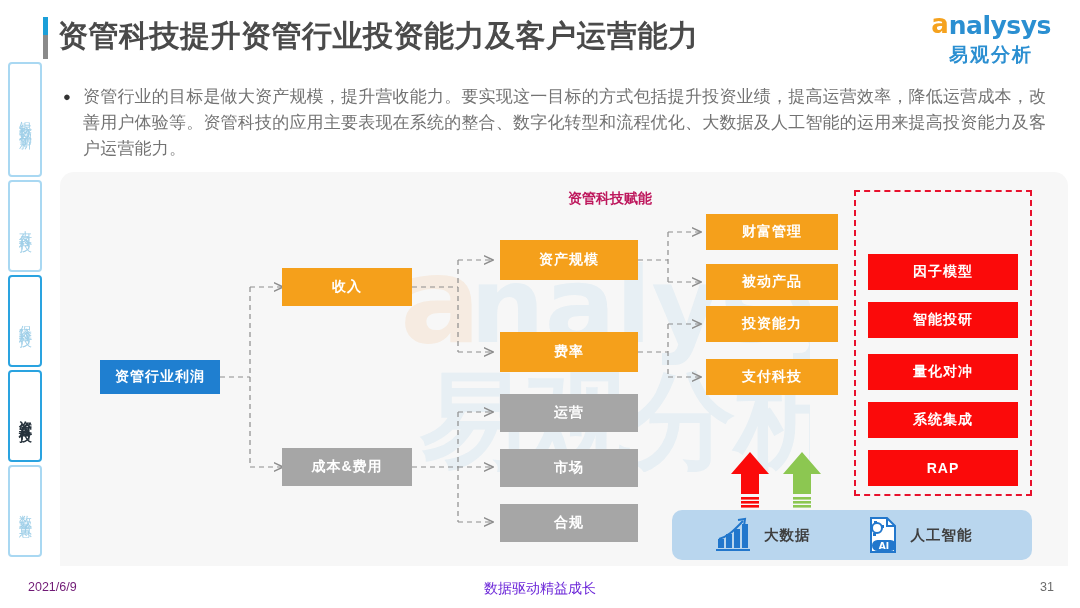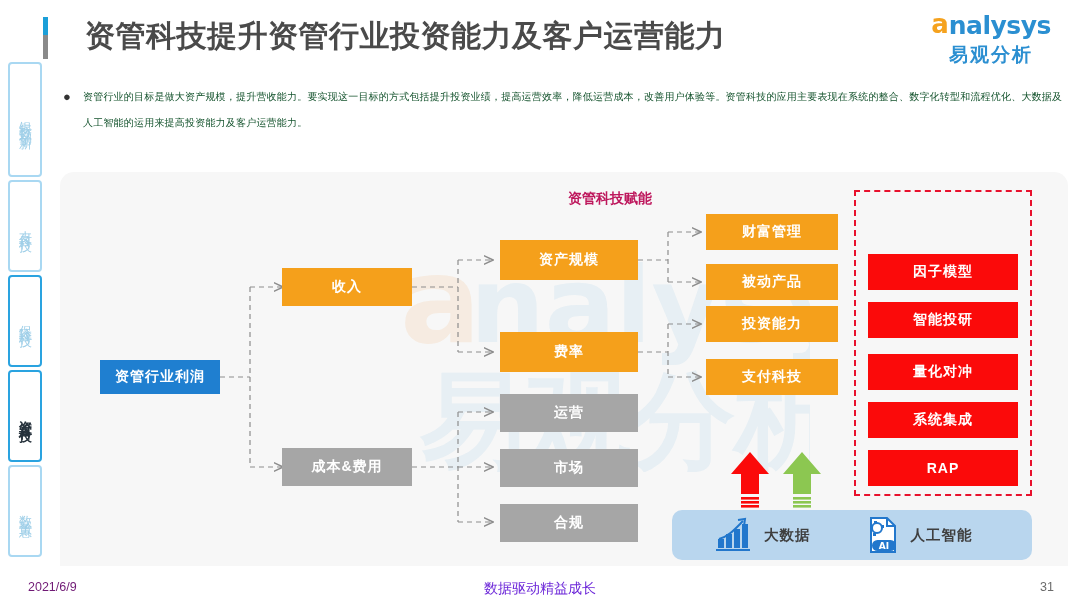--- a/index.html
+++ b/index.html
@@ -18,26 +18,26 @@
   .logo-mark { font-size:26px; color:#f5a21e; font-weight:700; line-height:1;
                font-family:"DejaVu Sans", sans-serif; transform: translateY(-1px); }
   .logo-word { font-size:25px; color:#2b8fd1; font-weight:600; letter-spacing:-0.5px;
                line-height:1; font-family:"DejaVu Sans", sans-serif; }
   .logo-cn { font-size:19px; color:#2b8fd1; font-weight:700; letter-spacing:2px; margin-top:2px; }
 
   
   .title-bar { position:absolute; left:43px; top:17px; width:5px; height:42px;
                background: linear-gradient(180deg,#1b9fd8 0%, #1b9fd8 42%, #8a8a8a 42%, #8a8a8a 100%); }
   .page-title { position:absolute; left:58px; top:16px; font-size:30px; color:#4a4a4a;
-                font-weight:600; letter-spacing:0.5px; white-space:nowrap;margin-left:27px; }
+                font-weight:600; letter-spacing:0.5px; white-space:nowrap; }
 
   
   .bullet-row { position:absolute; left:63px; top:84px; width:1000px; display:flex; }
   .bullet-dot { width:20px; flex:0 0 20px; font-size:13px; color:#333; line-height:26px; }
-  .bullet-text { font-size:10px; line-height:26px; color:#14532d; letter-spacing:0.2px; }
+  .bullet-text { font-size:17px; line-height:26px; color:#737373; letter-spacing:0.2px; }
 
   
   .tabs { position:absolute; left:8px; top:62px; width:34px; }
   .tab { width:34px; border:2px solid #a9d8f2; border-radius:4px; margin-bottom:3px;
          display:flex; align-items:center; justify-content:center;
          writing-mode: vertical-rl; text-orientation: upright;
          font-size:13px; letter-spacing:3px; color:#9fcfe8; padding:7px 0; background:#fff; }
   .tab.tall4 { height:115px; }
   .tab.tall3 { height:92px; }
   .tab.active { border-color:#2aa3e0; color:#26323c; font-weight:700; }

